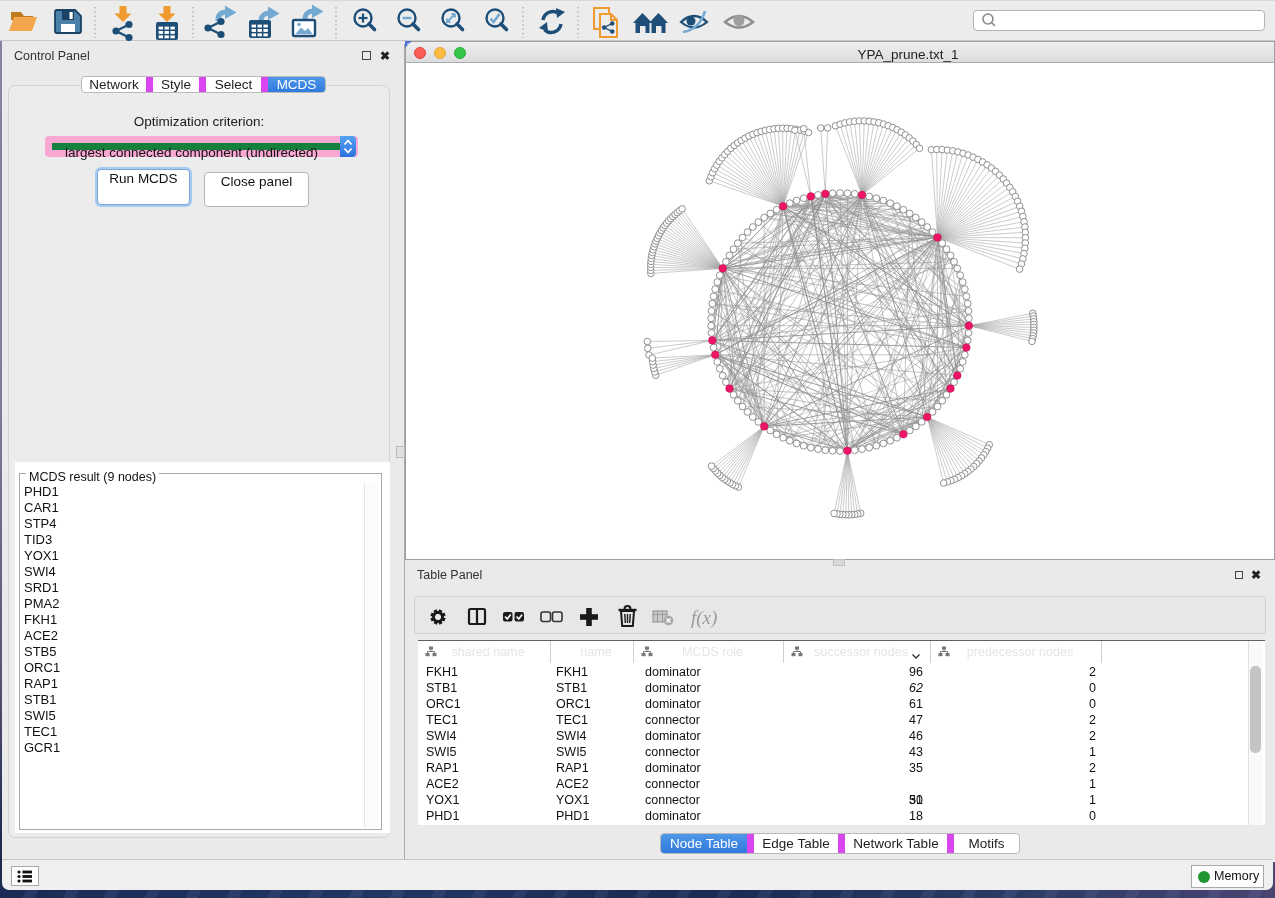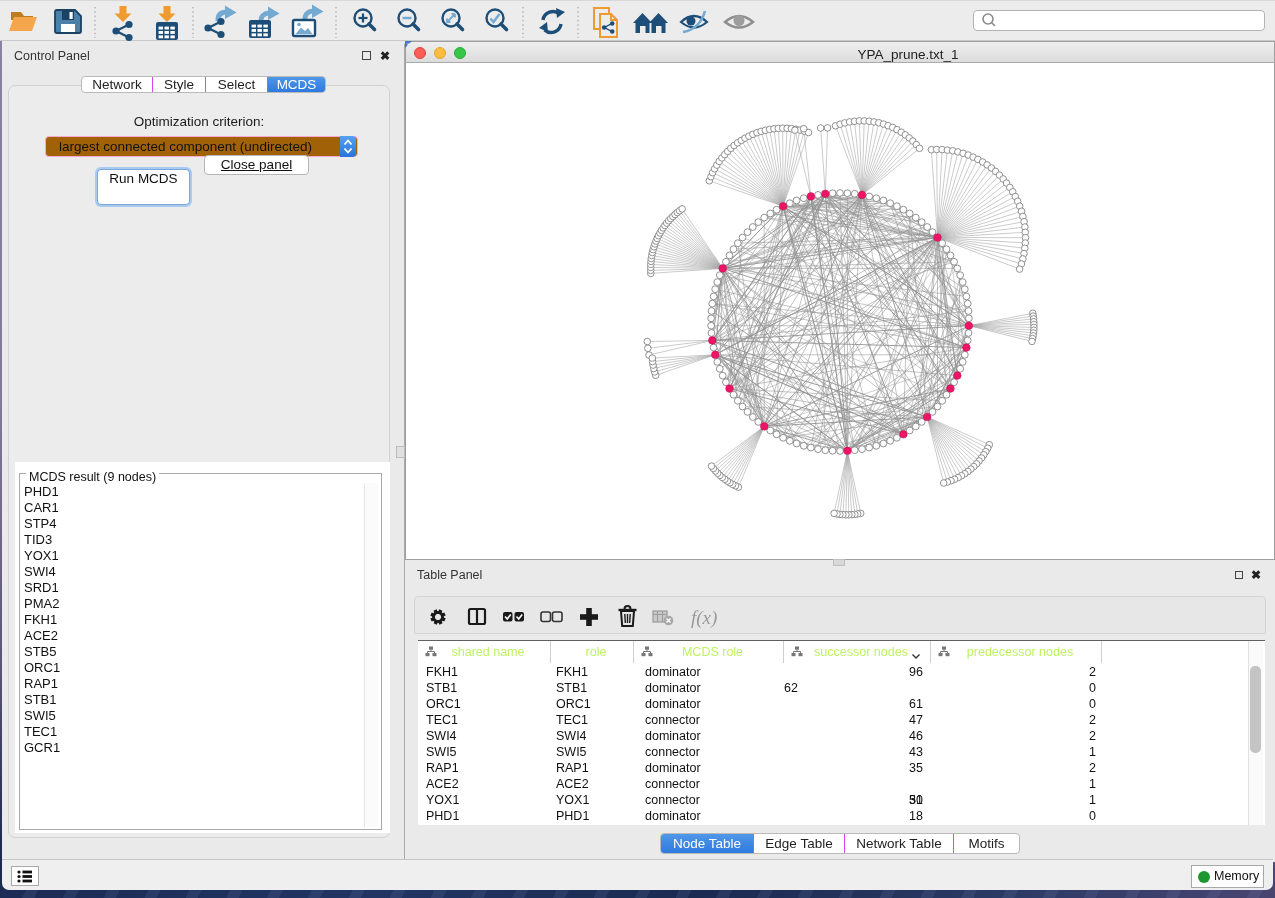--- a/index.html
+++ b/index.html
@@ -12,31 +12,31 @@
 #leftwall { left:0; top:0; width:2px; height:886px; background:linear-gradient(#8d81a4, #857999 45%, #5c5577 75%, #1e2b50 95%); }
 #toolbar { left:0; top:0; width:1275px; height:41px; background:#ececec; border-bottom:1px solid #c9c9c9; border-top:1px solid #d8d8d8;}
 #searchbox { left:973px; top:10px; width:292px; height:21px; background:#fff; border:1px solid #b3b3b3; border-radius:4px; }
 
 
 #cp-title { left:14px; top:49px; font-size:12.5px; color:#333; }
 #cp-max { left:362px; top:51px; width:9px; height:9px; border:1.5px solid #444; }
 #cp-close { left:380px; top:49px; font-size:12px; color:#222; font-weight:bold; }
 #cp-box { left:8px; top:85px; width:382px; height:753px; background:#ececec; border:1px solid #d2d2d2; border-radius:7px; }
 .seg { position:absolute; display:flex; background:#fff; border:1px solid #b9b9b9; border-radius:4px; overflow:hidden; }
-.seg div { font-size:13.5px; color:#222; text-align:center; border-right:1px solid #d946ef; display:flex; align-items:center; justify-content:center; }
+.seg div { font-size:13.5px; color:#222; text-align:center; border-right:7px solid #d946ef; display:flex; align-items:center; justify-content:center; }
 .seg div:last-child { border-right:none; }
 .seg .sel { background:linear-gradient(#4f97e8,#2e7ade); color:#fff; }
 #cp-tabs { left:81px; top:76px; height:17px; }
 #cp-tabs .t1 { width:71px; } #cp-tabs .t2 { width:53px; } #cp-tabs .t3 { width:62px; } #cp-tabs .t4 { width:57px; }
 #opt-label { left:0px; top:114px; width:398px; text-align:center; font-size:13.5px; color:#1a1a1a; }
-#combo { left:45px; top:136px; width:313px; height:21px; background:#a16207; border:1px solid #f9a8d4; border-radius:4px; font-size:13.5px; color:#111; line-height:19px; padding-left:13px; }
+#combo { left:45px; top:136px; width:313px; height:21px; background:#15803d; border:7px solid #f9a8d4; border-radius:4px; font-size:13.5px; color:#111; line-height:19px; padding-left:13px; }
 #combo-btn { left:340px; top:136px; width:16px; height:21px; background:linear-gradient(#55a1f1,#2a72dd); border-radius:0 4px 4px 0; }
 .btn { position:absolute; background:#fff; border:1px solid #b5b5b5; border-radius:4px; font-size:13.5px; color:#111; text-align:center; }
 #btn-run { left:97px; top:169px; width:93px; height:36px; line-height:18px; box-shadow:0 0 0 2px #a8c9f0; border-color:#7aa8dd;}
-#btn-close { left:204px; top:155px; width:105px; height:20px; line-height:18px;text-decoration:underline; }
+#btn-close { left:204px; top:172px; width:105px; height:35px; line-height:18px; }
 #mcds-panel { left:15px; top:462px; width:375px; height:371px; background:#fff; }
 #mcds-fs { left:19px; top:473px; width:363px; height:357px; border:1px solid #a9a9a9; }
 #mcds-label { left:26px; top:470px; background:#fff; padding:0 3px; font-size:12.5px; color:#111; }
 #mcds-list { left:24px; top:484px; width:340px; font-size:13px; color:#111; line-height:16px; }
 #mcds-scroll { left:364px; top:483px; width:14px; height:344px; background:#fbfbfb; border-left:1px solid #e6e6e6; }
 
 
 #vsplit { left:404px; top:44px; width:1px; height:845px; background:#aaaaaa; }
 #vhandle { left:396px; top:446px; width:9px; height:12px; background:#e0e0e0; border:1px solid #bbb; }
 #hsplit-handle { left:833px; top:559px; width:12px; height:7px; background:#d8d8d8; border:1px solid #c0c0c0; }
@@ -50,21 +50,21 @@
 #lg { left:453.5px; background:#35c649; border:1px solid #27ab38; }
 #nettitle-text { left:405px; top:47px; width:1006px; text-align:center; font-size:13.5px; color:#222; }
 #netcanvas { left:406px; top:64px; width:868px; height:495px; background:#fff; }
 
 
 #tp-title { left:417px; top:568px; font-size:12.5px; color:#333; }
 #tp-max { left:1235px; top:571px; width:8px; height:8px; border:1.5px solid #444; }
 #tp-close { left:1251px; top:568px; font-size:12px; color:#222; font-weight:bold; }
 #tp-toolbar { left:414px; top:596px; width:852px; height:38px; background:#e7e7e7; border:1px solid #d4d4d4; border-radius:4px 4px 0 0; }
 #tbl { left:418px; top:640px; width:847px; height:185px; background:#fff; border-top:1px solid #606060; }
-.hcell { position:absolute; top:641px; height:22px; font-size:12.5px; color:#bef264; border-right:1px solid #cfcfcf; display:flex; align-items:center; justify-content:center;padding-left:8px;}
+.hcell { position:absolute; top:641px; height:22px; font-size:12.5px; color:#e5e5e5; border-right:1px solid #cfcfcf; display:flex; align-items:center; justify-content:center;padding-left:8px;}
 .rcell { position:absolute; font-size:12.5px; color:#111; height:16px; line-height:16px; }
 #tbl-scroll { left:1248px; top:641px; width:15px; height:184px; background:#fafafa; border-left:1px solid #e0e0e0;}
 #tbl-thumb { left:1250px; top:666px; width:11px; height:87px; background:#c4c4c4; border-radius:5px; }
 #bot-tabs { left:660px; top:833px; height:21px; }
 #bot-tabs .t1 { width:93px; } #bot-tabs .t2 { width:91px; } #bot-tabs .t3 { width:109px; } #bot-tabs .t4 { width:65px; }
 
 
 #statusbar { left:2px; top:859px; width:1271px; height:31px; background:#efefef; border-top:1px solid #c6c6c6; border-radius:0 0 7px 7px; }
 #st-btn { left:11px; top:866px; width:28px; height:20px; background:#fdfdfd; border:1px solid #a9a9a9; }
 #mem-btn { left:1191px; top:865px; width:73px; height:23px; background:#fdfdfd; border:1px solid #a9a9a9; font-size:12.5px; color:#111; line-height:21px; padding-left:22px;}
@@ -1034,21 +1034,21 @@
       <path d="M251.5,21.5 l4,4 m0,-4 l-4,4" stroke="#fff" stroke-width="1.4"></path>
       <text x="276" y="26.5" font-family="Liberation Serif" font-style="italic" font-size="19" fill="#999">f(x)</text>
     </svg></div>
 <div class="abs" id="tbl"></div>
 <div class="hcell" style="left:418px;width:133px;"><span style="position:absolute;left:7px;top:5px;"><svg width="12" height="11" style="margin-right:0">
         <rect x="4" y="0.5" width="4" height="3.2" fill="#777"></rect>
         <rect x="0.5" y="7" width="4" height="3.2" fill="#777"></rect>
         <rect x="7.5" y="7" width="4" height="3.2" fill="#777"></rect>
         <path d="M6,3.7 V5.5 M2.5,7 V5.5 H9.5 V7" fill="none" stroke="#777" stroke-width="1"></path>
       </svg></span>shared name</div>
-<div class="hcell" style="left:551px;width:83px;">role</div>
+<div class="hcell" style="left:551px;width:83px;">name</div>
 <div class="hcell" style="left:634px;width:150px;"><span style="position:absolute;left:7px;top:5px;"><svg width="12" height="11" style="margin-right:0">
         <rect x="4" y="0.5" width="4" height="3.2" fill="#777"></rect>
         <rect x="0.5" y="7" width="4" height="3.2" fill="#777"></rect>
         <rect x="7.5" y="7" width="4" height="3.2" fill="#777"></rect>
         <path d="M6,3.7 V5.5 M2.5,7 V5.5 H9.5 V7" fill="none" stroke="#777" stroke-width="1"></path>
       </svg></span>MCDS role</div>
 <div class="hcell" style="left:784px;width:147px;"><span style="position:absolute;left:7px;top:5px;"><svg width="12" height="11" style="margin-right:0">
         <rect x="4" y="0.5" width="4" height="3.2" fill="#777"></rect>
         <rect x="0.5" y="7" width="4" height="3.2" fill="#777"></rect>
         <rect x="7.5" y="7" width="4" height="3.2" fill="#777"></rect>
@@ -1063,21 +1063,21 @@
         <path d="M6,3.7 V5.5 M2.5,7 V5.5 H9.5 V7" fill="none" stroke="#777" stroke-width="1"></path>
       </svg></span>predecessor nodes</div>
 <div class="rcell" style="left:426px;top:664px;">FKH1</div>
 <div class="rcell" style="left:556px;top:664px;">FKH1</div>
 <div class="rcell" style="left:645px;top:664px;">dominator</div>
 <div class="rcell" style="left:784px;top:664px;width:139px;text-align:right;">96</div>
 <div class="rcell" style="left:931px;top:664px;width:165px;text-align:right;">2</div>
 <div class="rcell" style="left:426px;top:680px;">STB1</div>
 <div class="rcell" style="left:556px;top:680px;">STB1</div>
 <div class="rcell" style="left:645px;top:680px;">dominator</div>
-<div class="rcell" style="left:784px;top:680px;width:139px;text-align:left;">62</div>
+<div class="rcell" style="left:784px;top:680px;width:139px;text-align:right;font-style:italic;">62</div>
 <div class="rcell" style="left:931px;top:680px;width:165px;text-align:right;">0</div>
 <div class="rcell" style="left:426px;top:696px;">ORC1</div>
 <div class="rcell" style="left:556px;top:696px;">ORC1</div>
 <div class="rcell" style="left:645px;top:696px;">dominator</div>
 <div class="rcell" style="left:784px;top:696px;width:139px;text-align:right;">61</div>
 <div class="rcell" style="left:931px;top:696px;width:165px;text-align:right;">0</div>
 <div class="rcell" style="left:426px;top:712px;">TEC1</div>
 <div class="rcell" style="left:556px;top:712px;">TEC1</div>
 <div class="rcell" style="left:645px;top:712px;">connector</div>
 <div class="rcell" style="left:784px;top:712px;width:139px;text-align:right;">47</div>

